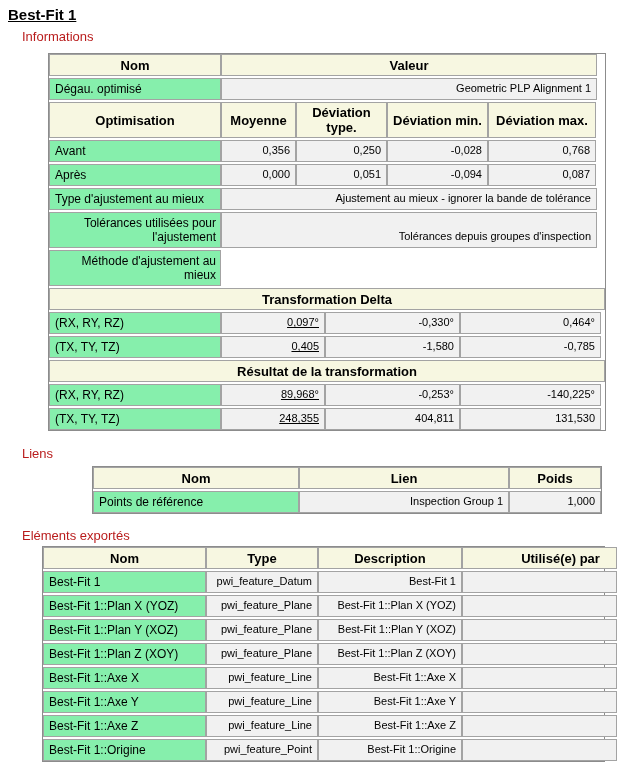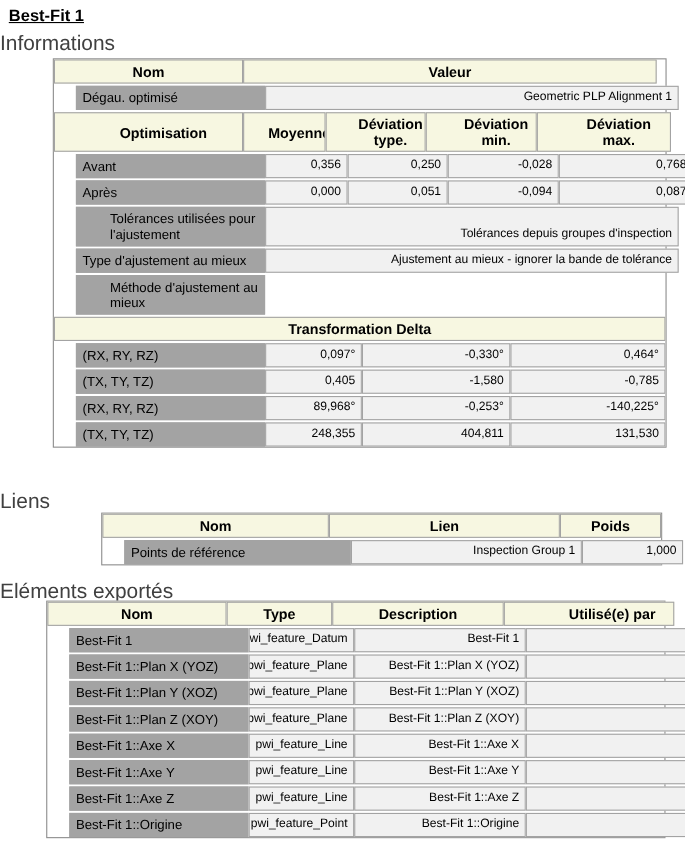--- a/index.html
+++ b/index.html
@@ -4,22 +4,22 @@
 <style>
   * { margin:0; padding:0; box-sizing:border-box; }
   html,body { width:623px; height:775px; background:#ffffff; }
   body { position:relative; font-family:"Liberation Sans", sans-serif; color:#000; }
 
   .page-title {
     position:absolute; left:8px; top:6px;
     font-size:15px; font-weight:bold; text-decoration:underline; color:#000;
   }
   .section-label {
-    position:absolute; left:0;
-    font-size:19px; color:#404040;
+    position:absolute; left:22px;
+    font-size:13px; color:#b91c1c;
   }
   #lbl-informations { top:29px; }
   #lbl-liens        { top:446px; }
   #lbl-elements     { top:528px; }
 
   .tbl {
     position:absolute;
     border:1px solid #8c8c8c;
     background:#ffffff;
   }
@@ -41,56 +41,55 @@
   .cell + .cell { margin-left:0; }
 
   .h {            
     background:#f7f7e1;
     font-size:13px; font-weight:bold;
     justify-content:center; text-align:center;
     line-height:15px;
     padding:1px 3px;
   }
   .lbl {          
-    background:#a3a3a3;
+    background:#86efac;
     font-size:12px; line-height:14px;
-    justify-content:flex-start; text-align:left;
+    justify-content:flex-start; text-align:right;
     padding:2px 4px 2px 5px;
-    margin-left:20px;
   }
   .val {          
     background:#f1f1f1;
     font-size:11px; line-height:13px;
     justify-content:flex-end; text-align:center;
     align-items:flex-end;
     padding:2px 5px 4px 4px;
   }
-  .r2 { height:36px;padding-left:30px; }    
+  .r2 { height:36px; }    
 
   
   .w-label { width:172px; }
   .w-rest  { width:376px; }
   .w-full  { width:556px; }
   .w-m  { width:75px; }
   .w-d1 { width:91px; }
   .w-d2 { width:101px; }
-  .w-d3 { width:122px; }
-  .w-t1 { width:88px; }
+  .w-d3 { width:108px; }
+  .w-t1 { width:104px;text-decoration:underline; }
   .w-t2 { width:135px; }
   .w-t3 { width:141px; }
 
   
   .w-ln { width:206px; }
   .w-ll { width:210px; }
   .w-lp { width:92px;  }
 
   
   .w-en { width:163px; }
-  .w-et { width:96px; }
-  .w-ed { width:156px; }
+  .w-et { width:112px; }
+  .w-ed { width:144px; }
   .w-eu { width:155px;padding-left:45px; }
 </style>
 </head>
 <body>
 
 <div class="page-title">Best-Fit 1</div>
 
 <div class="section-label" id="lbl-informations">Informations</div>
 
 <div class="tbl" id="tbl-informations">
@@ -123,27 +122,27 @@
 
   <div class="row">
     <div class="cell lbl w-label">Après</div>
     <div class="cell val w-m">0,000</div>
     <div class="cell val w-d1">0,051</div>
     <div class="cell val w-d2">-0,094</div>
     <div class="cell val w-d3">0,087</div>
   </div>
 
   <div class="row">
+    <div class="cell lbl w-label">Type d'ajustement au mieux</div>
+    <div class="cell val w-rest">Ajustement au mieux - ignorer la bande de tolérance</div>
+  </div>
+
+  <div class="row">
     <div class="cell lbl r2 w-label">Tolérances utilisées pour l'ajustement</div>
     <div class="cell val r2 w-rest">Tolérances depuis groupes d'inspection</div>
-  </div>
-
-  <div class="row">
-    <div class="cell lbl w-label">Type d'ajustement au mieux</div>
-    <div class="cell val w-rest">Ajustement au mieux - ignorer la bande de tolérance</div>
   </div>
 
   <div class="row">
     <div class="cell lbl r2 w-label">Méthode d'ajustement au mieux</div>
   </div>
 
   <div class="row">
     <div class="cell h w-full">Transformation Delta</div>
   </div>
 
@@ -154,20 +153,23 @@
     <div class="cell val w-t3">0,464°</div>
   </div>
 
   <div class="row">
     <div class="cell lbl w-label">(TX, TY, TZ)</div>
     <div class="cell val w-t1">0,405</div>
     <div class="cell val w-t2">-1,580</div>
     <div class="cell val w-t3">-0,785</div>
   </div>
 
+  <div class="row">
+    <div class="cell h w-full">Résultat de la transformation</div>
+  </div>
 
   <div class="row">
     <div class="cell lbl w-label">(RX, RY, RZ)</div>
     <div class="cell val w-t1">89,968°</div>
     <div class="cell val w-t2">-0,253°</div>
     <div class="cell val w-t3">-140,225°</div>
   </div>
 
   <div class="row">
     <div class="cell lbl w-label">(TX, TY, TZ)</div>

